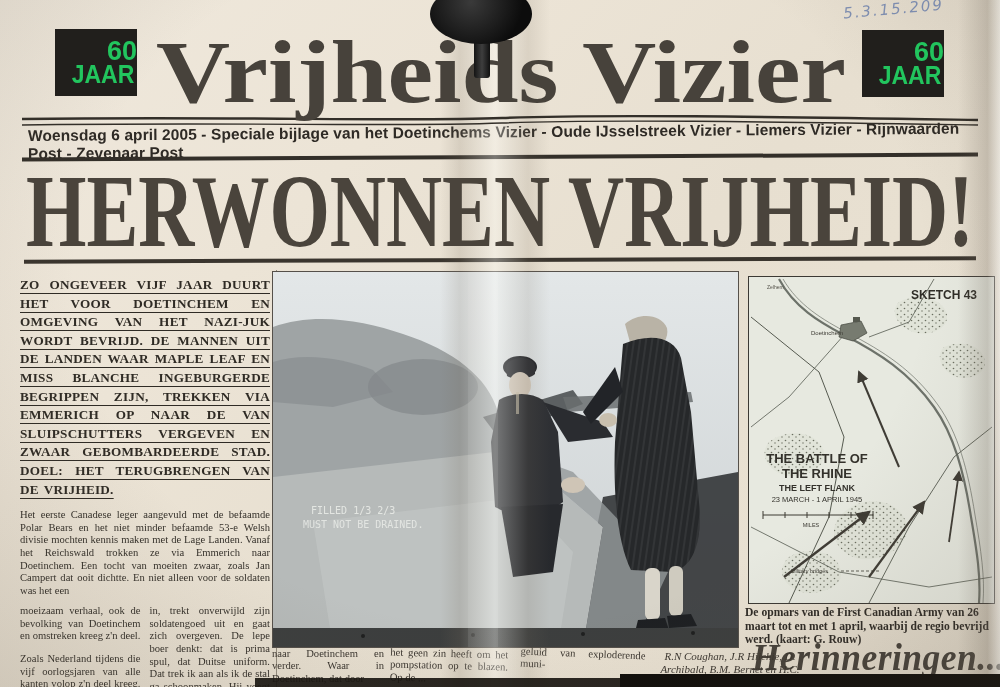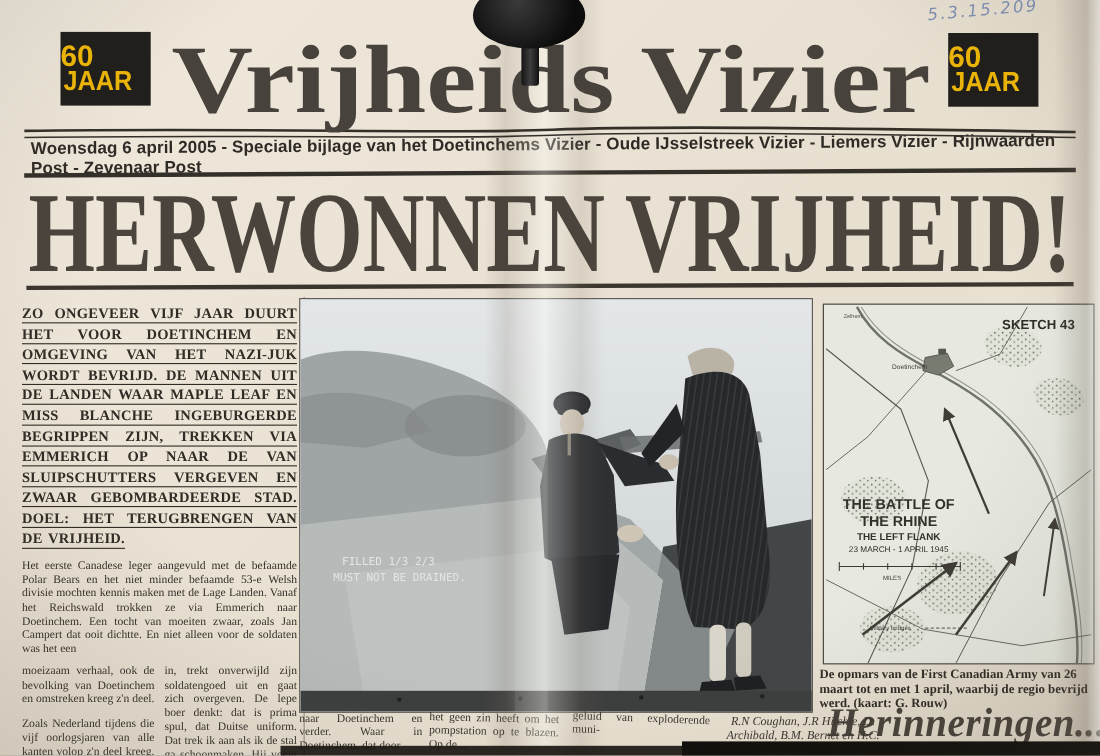--- a/index.html
+++ b/index.html
@@ -16,22 +16,22 @@
   .bottom-shadow{position:absolute;left:255px;bottom:0;width:745px;height:9px;background:#17140f;opacity:.92;}
   .bottom-shadow2{position:absolute;left:620px;bottom:0;width:380px;height:13px;background:#0f0d0a;}
   .knob{position:absolute;left:430px;top:-16px;width:102px;height:60px;border-radius:50%;
         background:radial-gradient(circle at 40% 30%,#3a3a3a,#0c0c0c 70%);z-index:30;}
   .knob-stem{position:absolute;left:474px;top:40px;width:16px;height:38px;
         background:linear-gradient(to right,#141414,#3e3e3e,#101010);z-index:29;border-radius:0 0 3px 3px;}
   .handwriting{position:absolute;left:843px;top:0px;transform:rotate(-5deg);
         font-family:"DejaVu Sans", sans-serif;font-style:italic;font-size:15px;letter-spacing:2px;
         color:#5d74a6;opacity:.75;z-index:28;}
   
-  .badge{position:absolute;width:82px;height:67px;background:#211f1c;color:#eab308;
-        display:flex;flex-direction:column;align-items:flex-start;justify-content:center;
+  .badge{position:absolute;width:82px;height:67px;background:#211f1c;color:#22c55e;
+        display:flex;flex-direction:column;align-items:flex-end;justify-content:center;
         font-family:"Liberation Sans", sans-serif;font-weight:bold;line-height:.92;z-index:5;}
   .badge .n{font-size:27px;}
   .badge .j{font-size:25px;letter-spacing:0px;transform:scaleX(.92);}
   .badge-left{left:55px;top:29px;}
   .badge-right{left:862px;top:30px;}
   .masthead-svg{position:absolute;left:148px;top:22px;z-index:4;}
   .rules-masthead{position:absolute;left:22px;top:113px;width:956px;z-index:3;}
   .dateline{position:absolute;left:28px;top:127px;width:950px;
         font-family:"Liberation Sans", sans-serif;font-weight:bold;font-size:15.5px;
         color:#2e2a25;transform:rotate(-.45deg);transform-origin:left;letter-spacing:.1px;}

